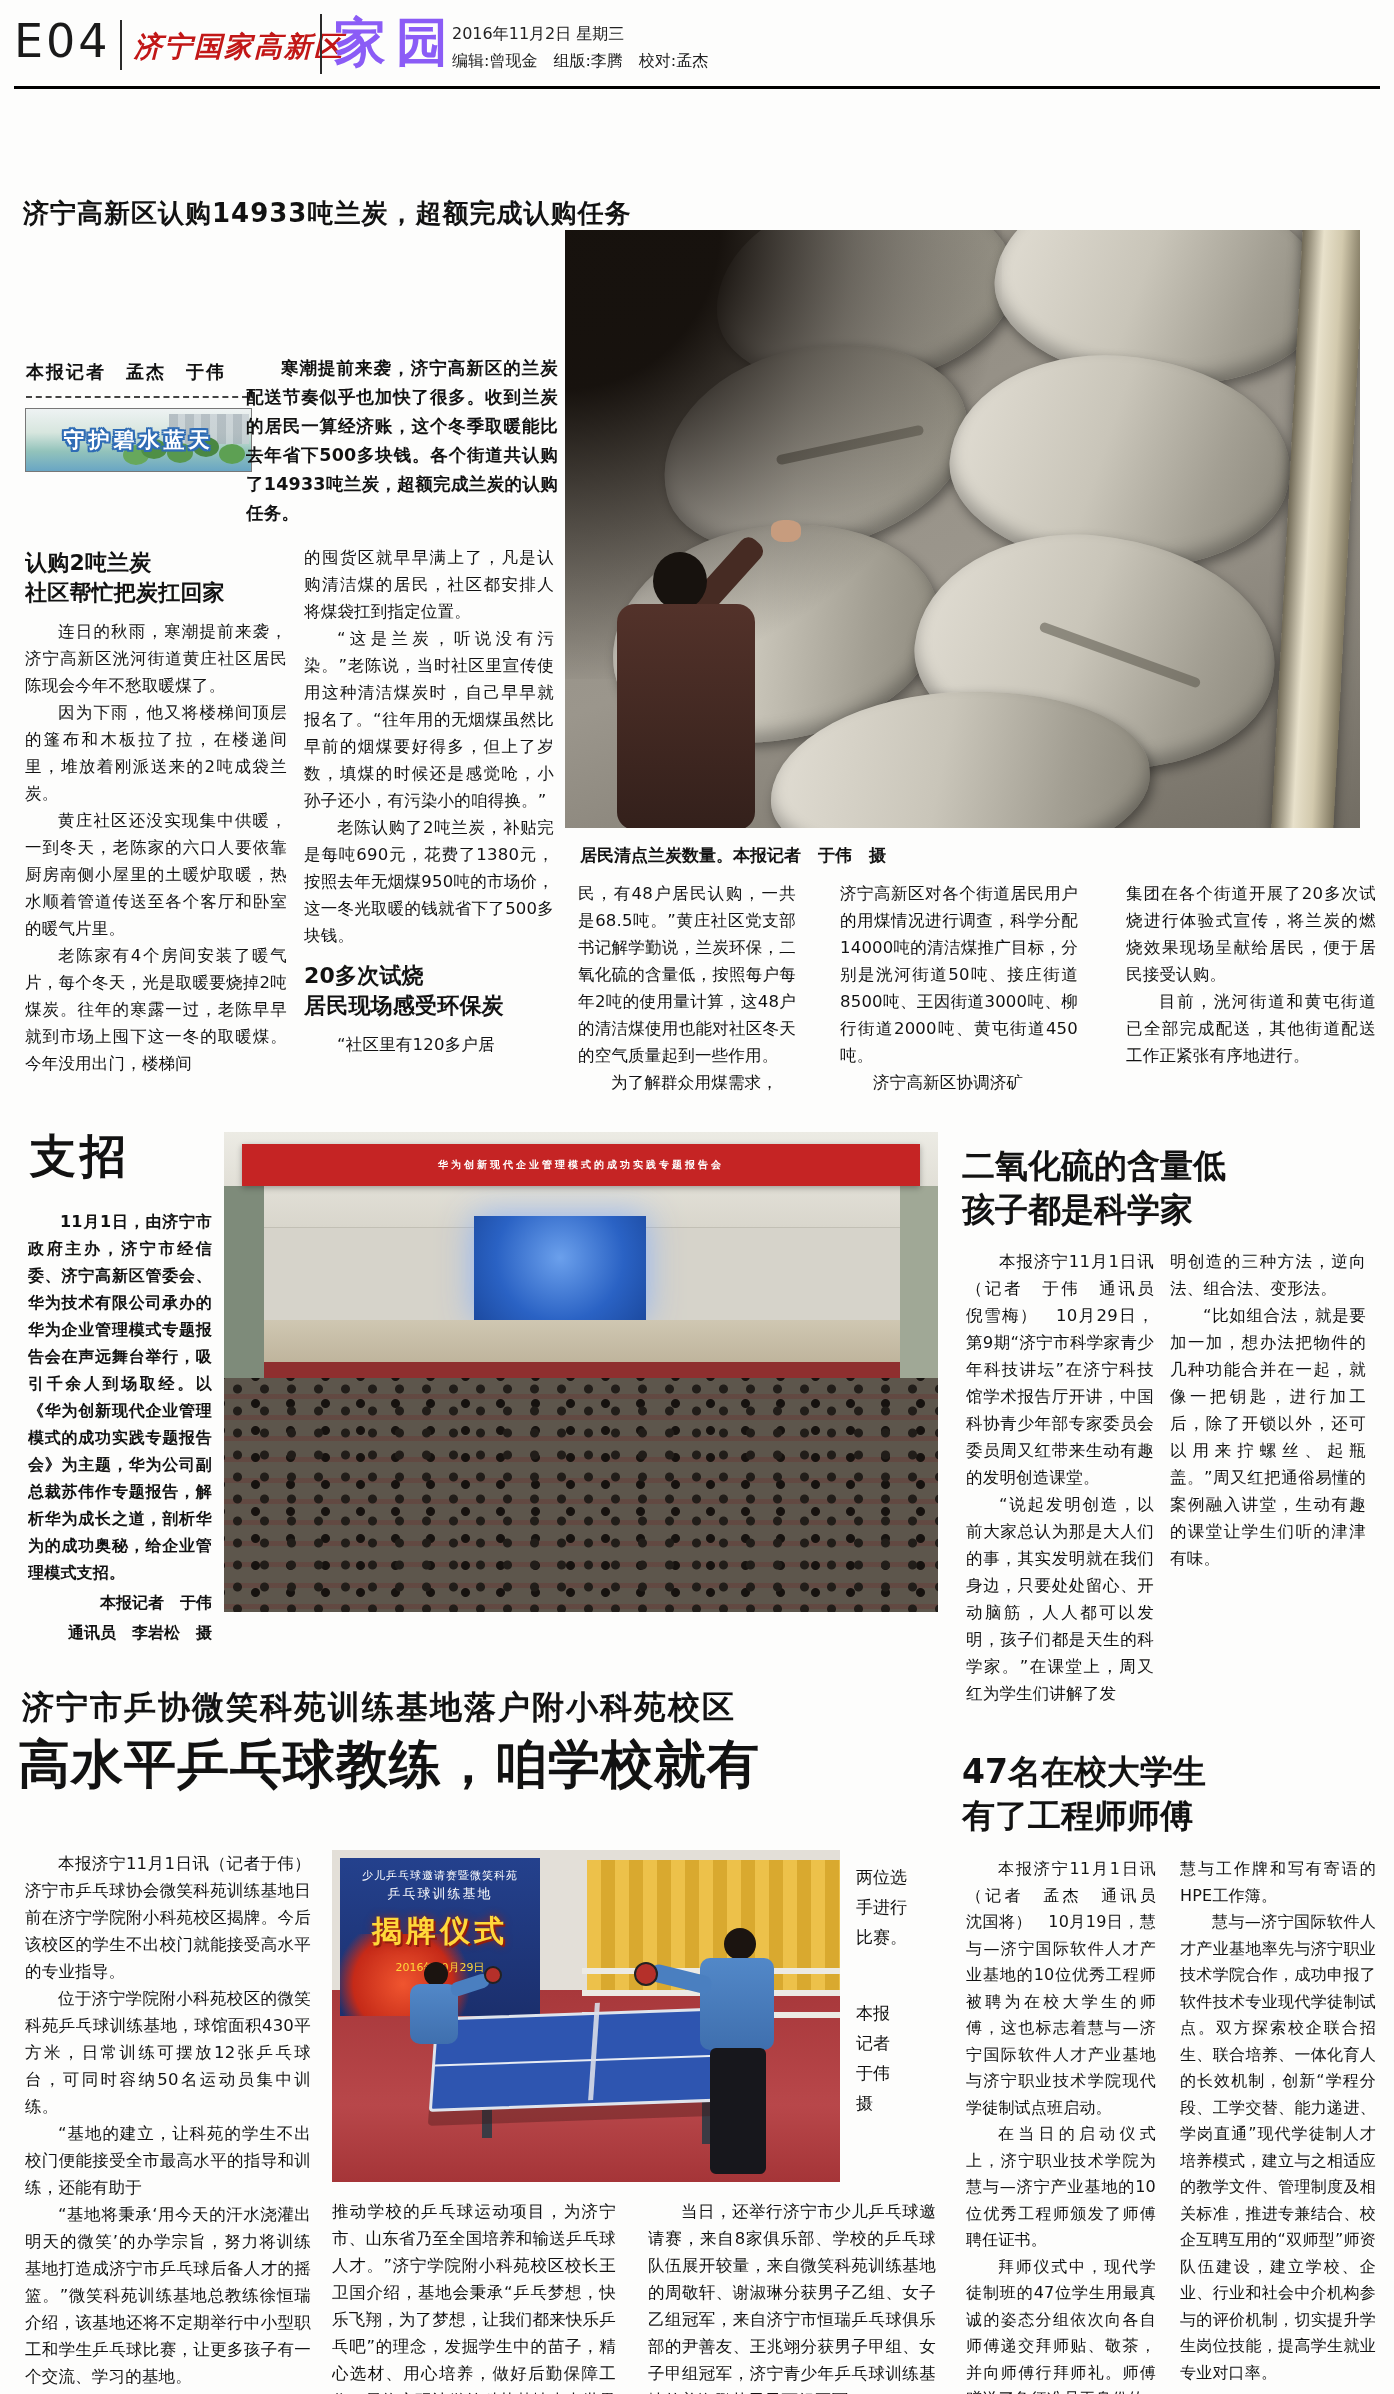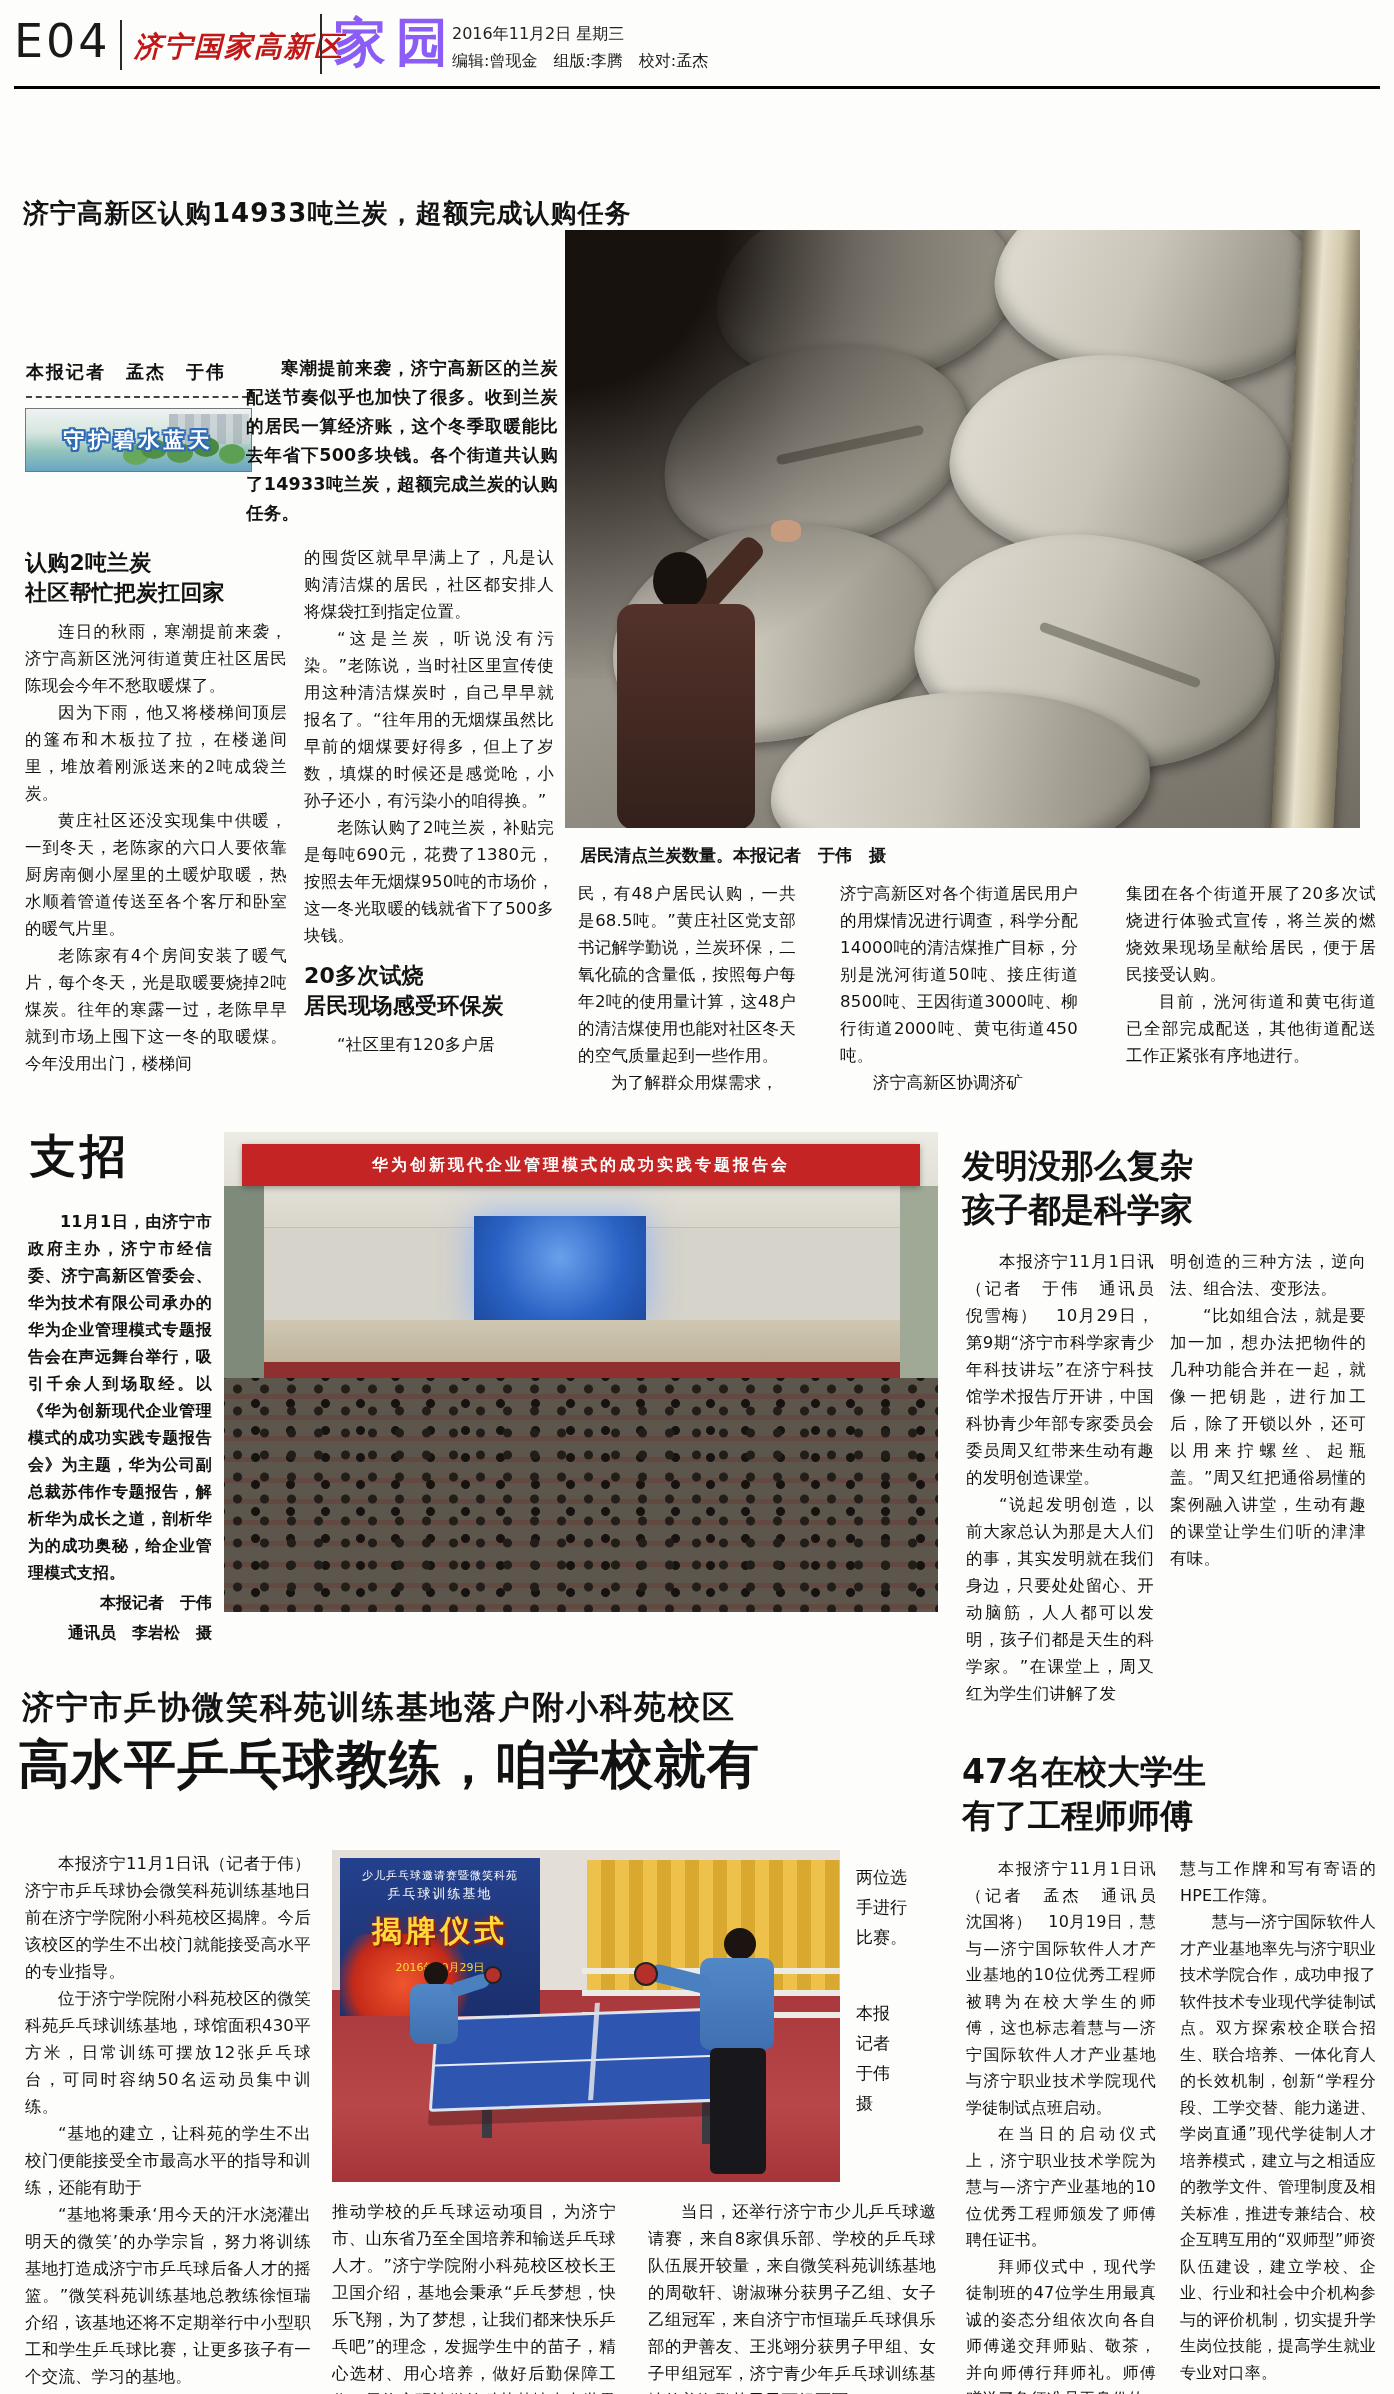--- a/index.html
+++ b/index.html
@@ -60,21 +60,21 @@
        background:linear-gradient(90deg,#6f6855 0%,#e8e1cb 35%,#d2c9ad 65%,#7e765f 100%);
        box-shadow:0 0 14px rgba(0,0,0,.45);}
   .head-sil{position:absolute;border-radius:50%;background:#17120e;}
   .torso-sil{position:absolute;border-radius:18px;background:linear-gradient(180deg,#53322a,#33201b);}
   .arm-sil{position:absolute;border-radius:10px;background:#462b23;}
   .hand-sil{position:absolute;border-radius:40%;background:#c79c7e;}
   .conf{background:#d6d3ca;}
   .conf-ceiling{position:absolute;left:0;top:0;right:0;height:95px;
        background:linear-gradient(180deg,#ecebe4,#d9d6cc);border-bottom:1px solid #c2bfb4;}
   .conf-banner{position:absolute;left:18px;right:18px;top:12px;height:42px;background:#c52424;
-       display:flex;align-items:center;justify-content:center;color:#fff;font-size:16px;
+       display:flex;align-items:center;justify-content:center;color:#fff;font-size:10px;
        font-weight:bold;letter-spacing:3px;white-space:nowrap;overflow:hidden;
        box-shadow:0 2px 6px rgba(0,0,0,.3);}
   .conf-wallL{position:absolute;left:0;top:54px;width:40px;bottom:0;background:#7e8b7a;}
   .conf-wallR{position:absolute;right:0;top:54px;width:38px;bottom:0;background:#a0a896;}
   .conf-screen{position:absolute;left:250px;top:84px;width:172px;height:104px;
        background:radial-gradient(circle at 50% 40%,#6ba0ec 0%,#2a62c4 60%,#1c4aa0 100%);
        box-shadow:0 0 34px rgba(130,175,255,.85);}
   .conf-stage{position:absolute;left:40px;right:38px;top:188px;height:48px;
        background:linear-gradient(180deg,#cfc7b2,#bdb29a);}
   .conf-stageedge{position:absolute;left:40px;right:38px;top:230px;height:16px;background:#8f2f2f;}
@@ -213,21 +213,21 @@
     <div class="conf-wallL"></div>
     <div class="conf-wallR"></div>
     <div class="conf-screen"></div>
     <div class="conf-stage"></div>
     <div class="conf-stageedge"></div>
     <div class="conf-crowd"></div>
     <div class="conf-banner">华为创新现代企业管理模式的成功实践专题报告会</div>
   </div>
 
   <div class="abs sechead" style="left:962px;top:1144px;">
-    <div>发明没那么复杂</div>
+    <div>二氧化硫的含量低</div>
     <div>孩子都是科学家</div>
   </div>
   <div class="abs body" style="left:966px;top:1248px;width:188px;height:506px;">
     <p>本报济宁11月1日讯（记者　于伟　通讯员　倪雪梅）　10月29日，第9期“济宁市科学家青少年科技讲坛”在济宁科技馆学术报告厅开讲，中国科协青少年部专家委员会委员周又红带来生动有趣的发明创造课堂。</p>
     <p>“说起发明创造，以前大家总认为那是大人们的事，其实发明就在我们身边，只要处处留心、开动脑筋，人人都可以发明，孩子们都是天生的科学家。”在课堂上，周又红为学生们讲解了发</p>
   </div>
   <div class="abs body" style="left:1170px;top:1248px;width:196px;height:480px;">
     <p class="cont">明创造的三种方法，逆向法、组合法、变形法。</p>
     <p>“比如组合法，就是要加一加，想办法把物件的几种功能合并在一起，就像一把钥匙，进行加工后，除了开锁以外，还可以用来拧螺丝、起瓶盖。”周又红把通俗易懂的案例融入讲堂，生动有趣的课堂让学生们听的津津有味。</p>
   </div>

